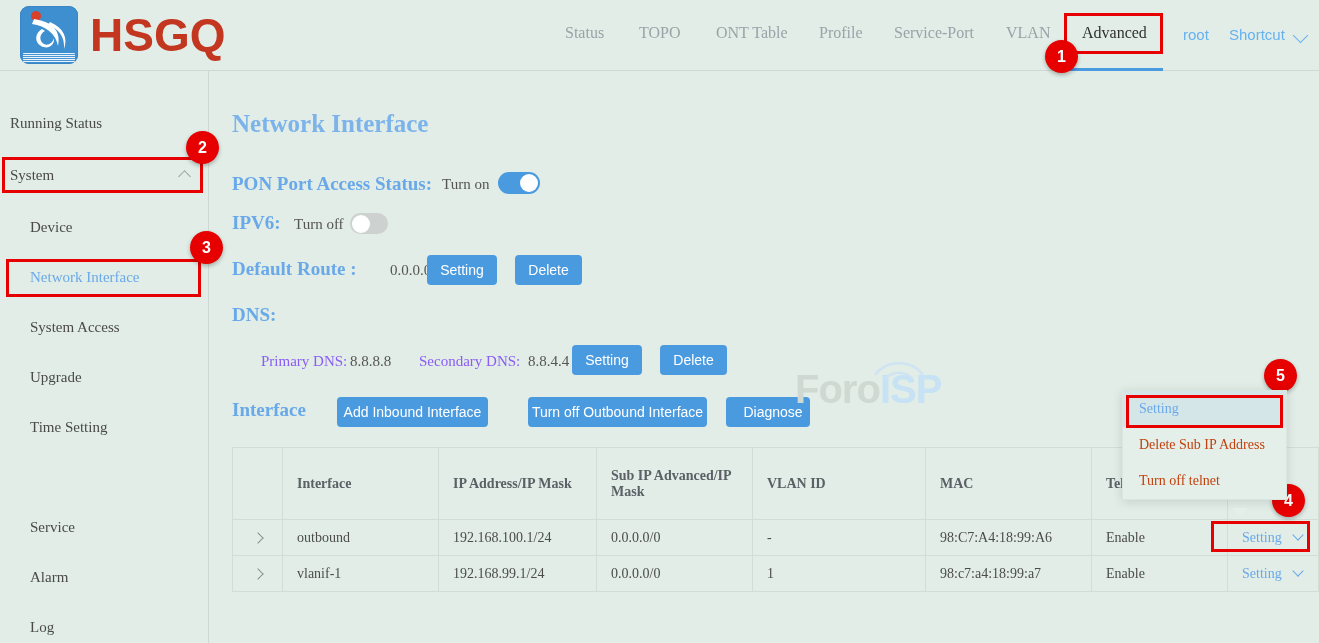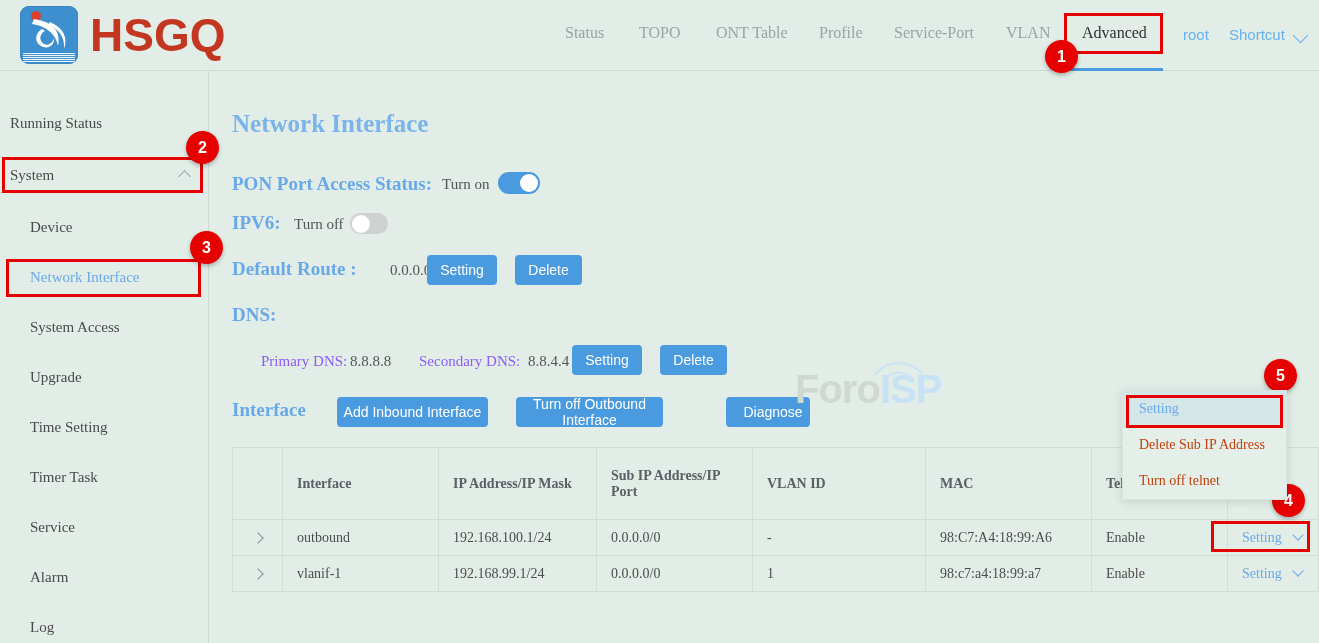--- a/index.html
+++ b/index.html
@@ -229,23 +229,20 @@
       </div>
     <div class="side-item sub" style="top:231px">
         <span class="lbl">System Access</span>
       </div>
     <div class="side-item sub" style="top:281px">
         <span class="lbl">Upgrade</span>
       </div>
     <div class="side-item sub" style="top:331px">
         <span class="lbl">Time Setting</span>
       </div>
-    <div class="side-item sub" style="top:381px">
-        <span class="lbl">Timer Task</span>
-      </div>
     <div class="side-item sub" style="top:431px">
         <span class="lbl">Service</span>
       </div>
     <div class="side-item sub" style="top:481px">
         <span class="lbl">Alarm</span>
       </div>
     <div class="side-item sub" style="top:531px">
         <span class="lbl">Log</span>
       </div>
   </div>
@@ -282,30 +279,30 @@
     <div class="field-label" style="left:22px; top:233px;">DNS:</div>
     <div class="dns-sub" style="left:51px; top:282px;">Primary DNS:</div>
     <div class="dns-sub dns-val" style="left:140px; top:282px;">8.8.8.8</div>
     <div class="dns-sub" style="left:209px; top:282px;">Secondary DNS:</div>
     <div class="dns-sub dns-val" style="left:318px; top:282px;">8.8.4.4</div>
     <button class="btn" style="left:362px; top:274px; width:70px;">Setting</button>
     <button class="btn" style="left:450px; top:274px; width:67px;">Delete</button>
 
     <div class="field-label" style="left:22px; top:328px;">Interface</div>
     <button class="btn" style="left:127px; top:326px; width:151px;">Add Inbound Interface</button>
-    <button class="btn" style="left:306px; top:326px; width:147px;">Turn off Outbound Interface</button>
+    <button class="btn" style="left:318px; top:326px; width:179px;">Turn off Outbound Interface</button>
     <button class="btn" style="left:516px; top:326px; width:84px;padding-left:10px;">Diagnose</button>
 
     <table class="tbl">
       <thead>
         <tr>
           <th class="c-exp" style="width:50px"></th>
           <th style="width:156px">Interface</th>
           <th style="width:158px">IP Address/IP Mask</th>
-          <th style="width:156px">Sub IP Address/IP Port</th>
+          <th style="width:156px">Sub IP Advanced/IP Mask</th>
           <th style="width:173px">VLAN ID</th>
           <th style="width:166px">MAC</th>
           <th style="width:136px">Telnet Status</th>
           <th></th>
         </tr>
       </thead>
       <tbody>
         <tr>
           <td class="c-exp"><span class="chev-right"></span></td>
           <td>outbound</td>

